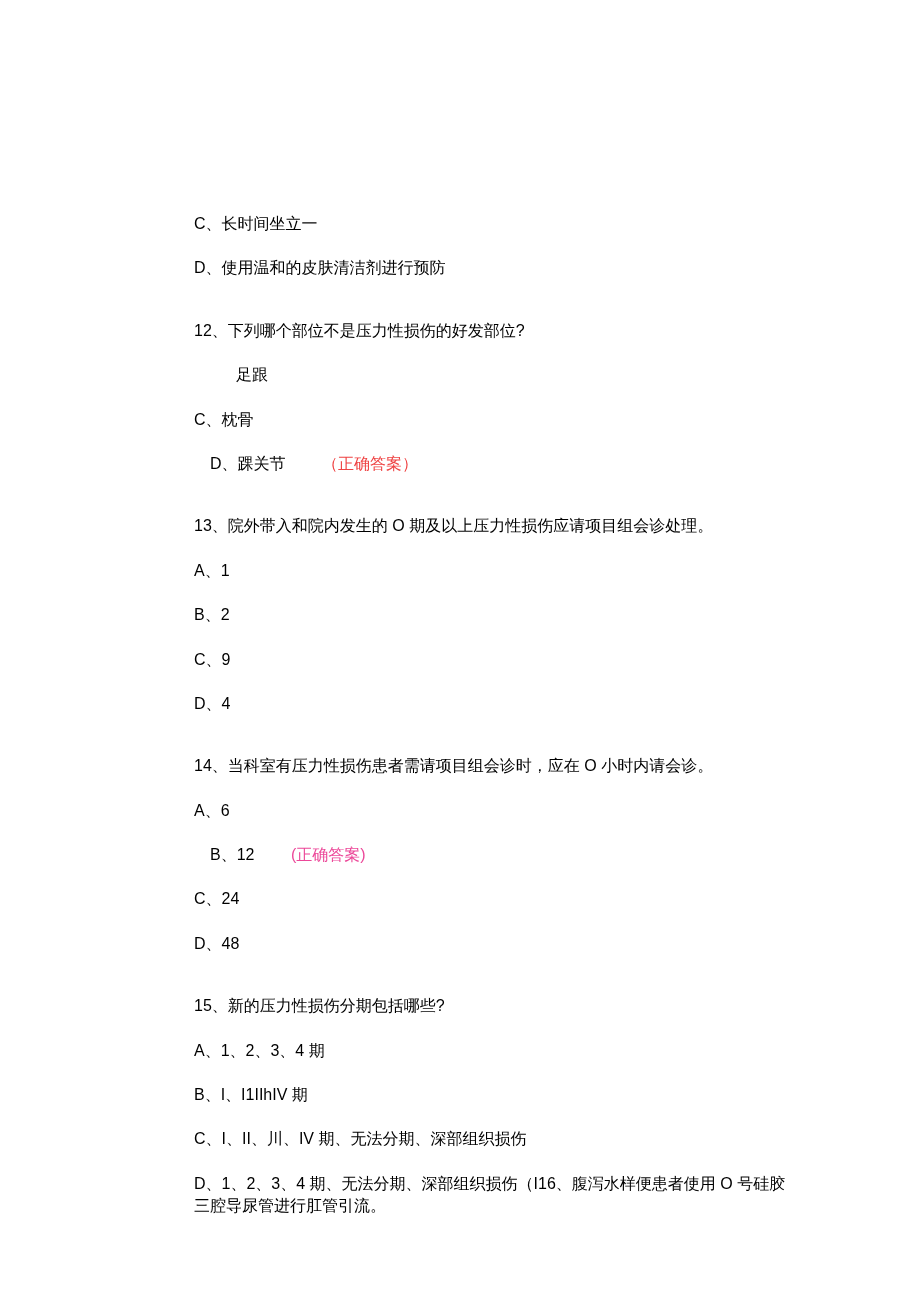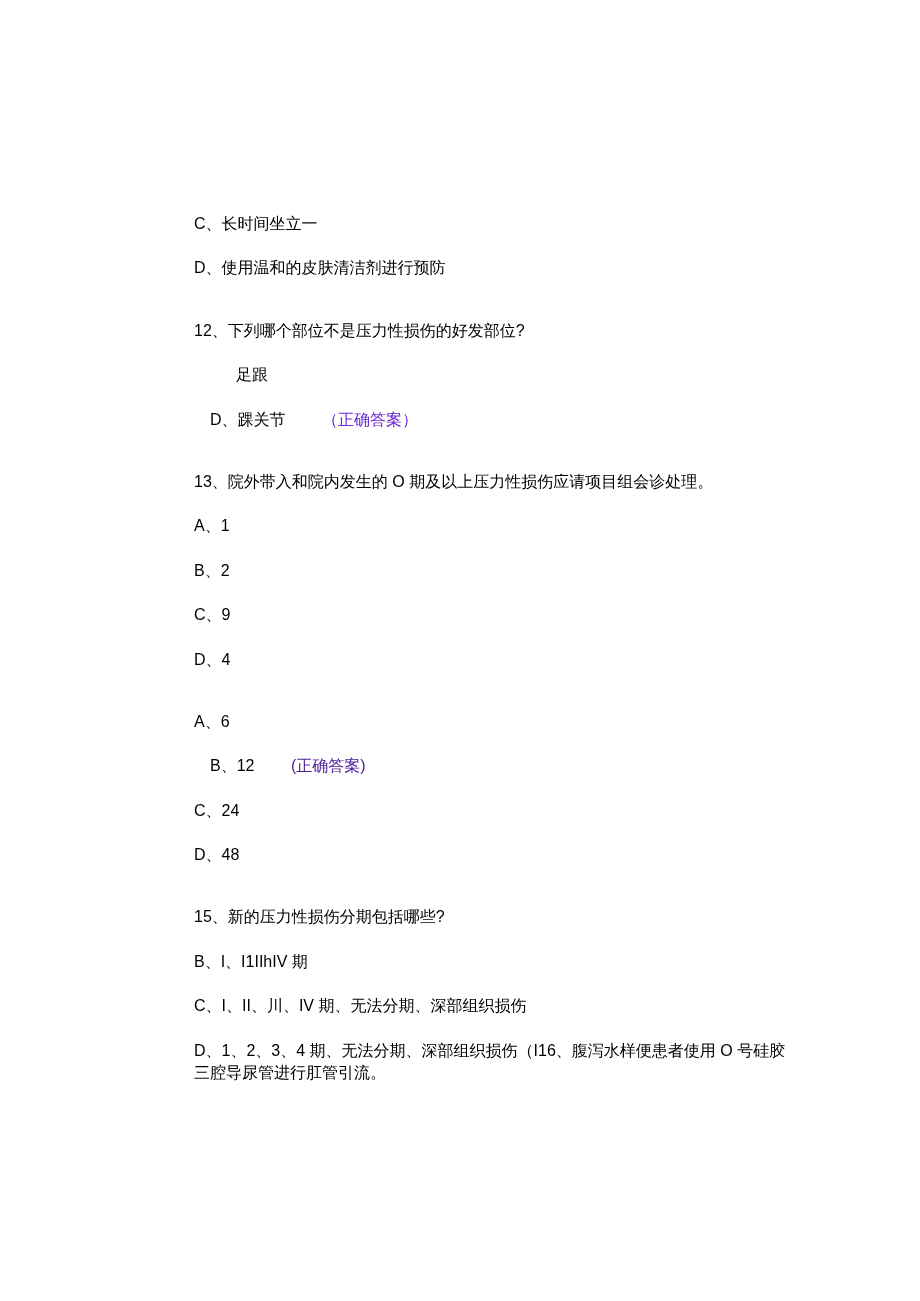--- a/index.html
+++ b/index.html
@@ -19,57 +19,60 @@
     .line {
       margin-bottom: 22px;
     }
     .block {
       margin-bottom: 40px;
     }
     .indent {
       padding-left: 42px;
     }
     .correct {
-      color: #6d28d9;
+      color: #ef4444;
     }
     .correct-paren {
-      color: #4c1d95;
+      color: #ec4899;
     }
   </style>
 </head>
 <body>
 
 <div class="block">
   <div class="line">C、长时间坐立一</div>
   <div class="line">D、使用温和的皮肤清洁剂进行预防</div>
 </div>
 
 <div class="block">
   <div class="line">12、下列哪个部位不是压力性损伤的好发部位?</div>
   <div class="line indent">足跟</div>
+  <div class="line">C、枕骨</div>
   <div class="line">
     <span>D、踝关节 </span><span class="correct">（正确答案）</span>
   </div>
 </div>
 
 <div class="block">
   <div class="line">13、院外带入和院内发生的 O 期及以上压力性损伤应请项目组会诊处理。</div>
   <div class="line">A、1</div>
   <div class="line">B、2</div>
   <div class="line">C、9</div>
   <div class="line">D、4</div>
 </div>
 
 <div class="block">
+  <div class="line">14、当科室有压力性损伤患者需请项目组会诊时，应在 O 小时内请会诊。</div>
   <div class="line">A、6</div>
   <div class="line">
     <span>B、12 </span><span class="correct-paren">(正确答案)</span>
   </div>
   <div class="line">C、24</div>
   <div class="line">D、48</div>
 </div>
 
 <div class="block">
   <div class="line">15、新的压力性损伤分期包括哪些?</div>
+  <div class="line">A、1、2、3、4 期</div>
   <div class="line">B、I、I1IIhIV 期</div>
   <div class="line">C、I、II、川、IV 期、无法分期、深部组织损伤</div>
   <div class="line">D、1、2、3、4 期、无法分期、深部组织损伤（I16、腹泻水样便患者使用 O 号硅胶三腔导尿管进行肛管引流。</div>
 </div>
 
 </body></html>

